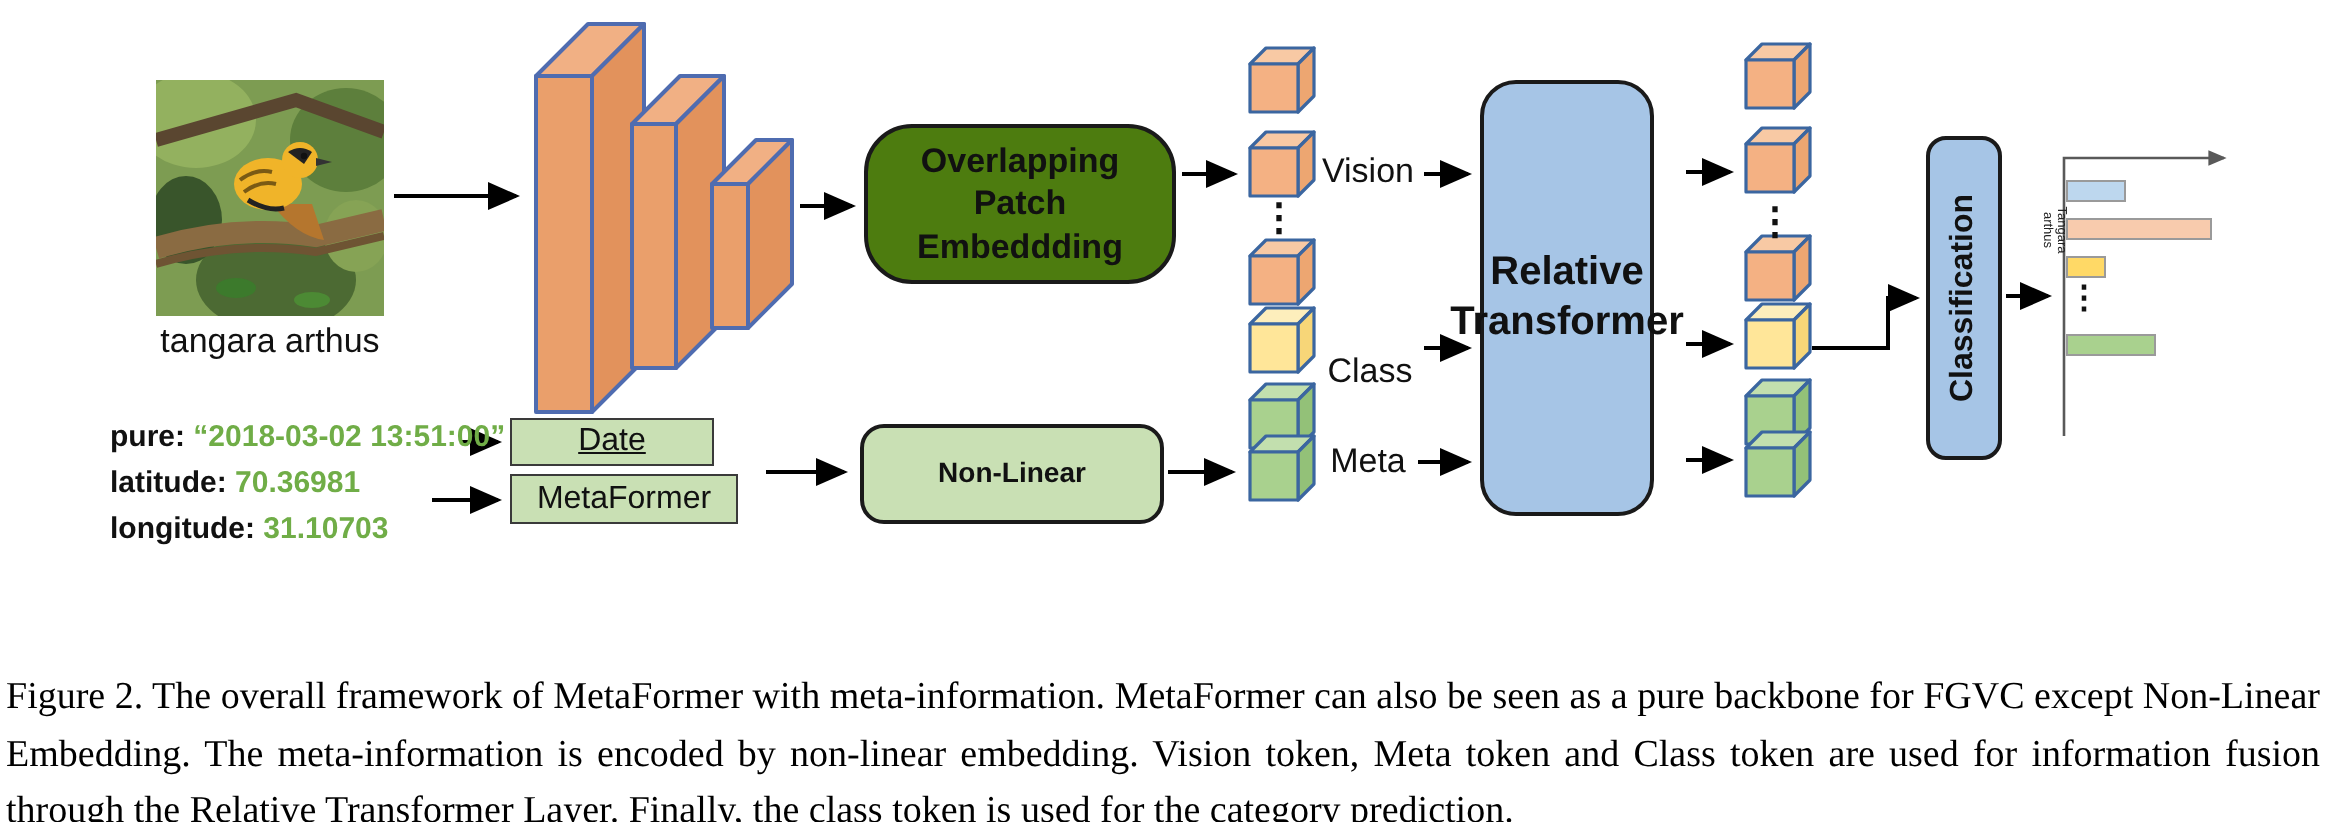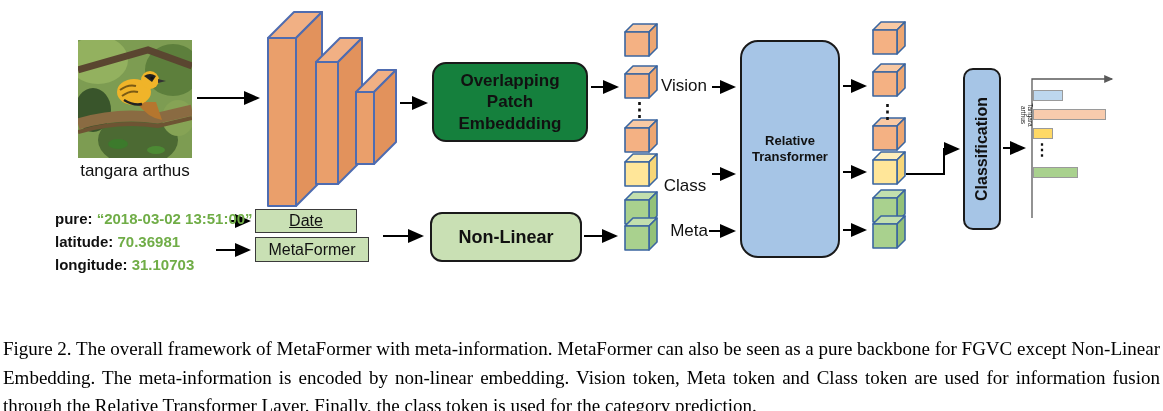--- a/index.html
+++ b/index.html
@@ -22,35 +22,35 @@
 
   
   .green-rect{background:#c9e0b4;border:1.5px solid #3a3a3a;box-sizing:border-box;
               display:flex;align-items:center;justify-content:center;font-size:16px;}
   #date-box{left:255px;top:209px;width:102px;height:24px;text-decoration:underline;}
   #geo-box{left:255px;top:237px;width:114px;height:25px;}
 
   
   .proc{box-sizing:border-box;display:flex;flex-direction:column;align-items:center;
         justify-content:center;text-align:center;line-height:1.25;}
-  #ope-box{left:432px;top:62px;width:156px;height:80px;background:#15803d;
-           border:2.5px solid #1a1a1a;border-radius:14px;font-size:17px;font-weight:600;}
+  #ope-box{left:432px;top:62px;width:156px;height:80px;background:#4d7c0f;
+           border:2.5px solid #1a1a1a;border-radius:24px;font-size:17px;font-weight:600;}
   #nle-box{left:430px;top:212px;width:152px;height:50px;background:#c9e0b4;
-           border:2px solid #1a1a1a;border-radius:12px;font-size:18px;font-weight:600;}
-  #rt-box{left:740px;top:40px;width:100px;height:218px;background:#a6c5e6;
-          border:2px solid #1a1a1a;border-radius:18px;font-size:13px;font-weight:600;}
+           border:2px solid #1a1a1a;border-radius:12px;font-size:14px;font-weight:600;}
+  #rt-box{left:740px;top:40px;width:87px;height:218px;background:#a6c5e6;
+          border:2px solid #1a1a1a;border-radius:18px;font-size:20px;font-weight:600;}
   #cls-box{left:963px;top:68px;width:38px;height:162px;background:#a6c5e6;
            border:2px solid #1a1a1a;border-radius:10px;}
   #cls-box span{transform:rotate(-90deg);white-space:nowrap;font-size:16px;font-weight:600;}
 
   
   .tok-label{font-size:17px;color:#111;}
   #lbl-vision{left:658px;top:76px;width:52px;text-align:center;}
   #lbl-class{left:660px;top:176px;width:50px;text-align:center;}
-  #lbl-meta{left:660px;top:221px;width:48px;text-align:right;}
+  #lbl-meta{left:660px;top:221px;width:48px;text-align:center;}
 
   
   .vdots{font-size:19px;font-weight:700;line-height:1;color:#111;letter-spacing:0;}
   #dots-in{left:630px;top:100px;}
   #dots-out{left:878px;top:102px;}
   #dots-chart{left:1034px;top:142px;font-size:16px;}
 
   
   .pred-bar{left:1033px;height:11px;border:1px solid #9a9a9a;box-sizing:border-box;}
   #bar-0{top:90px;}

